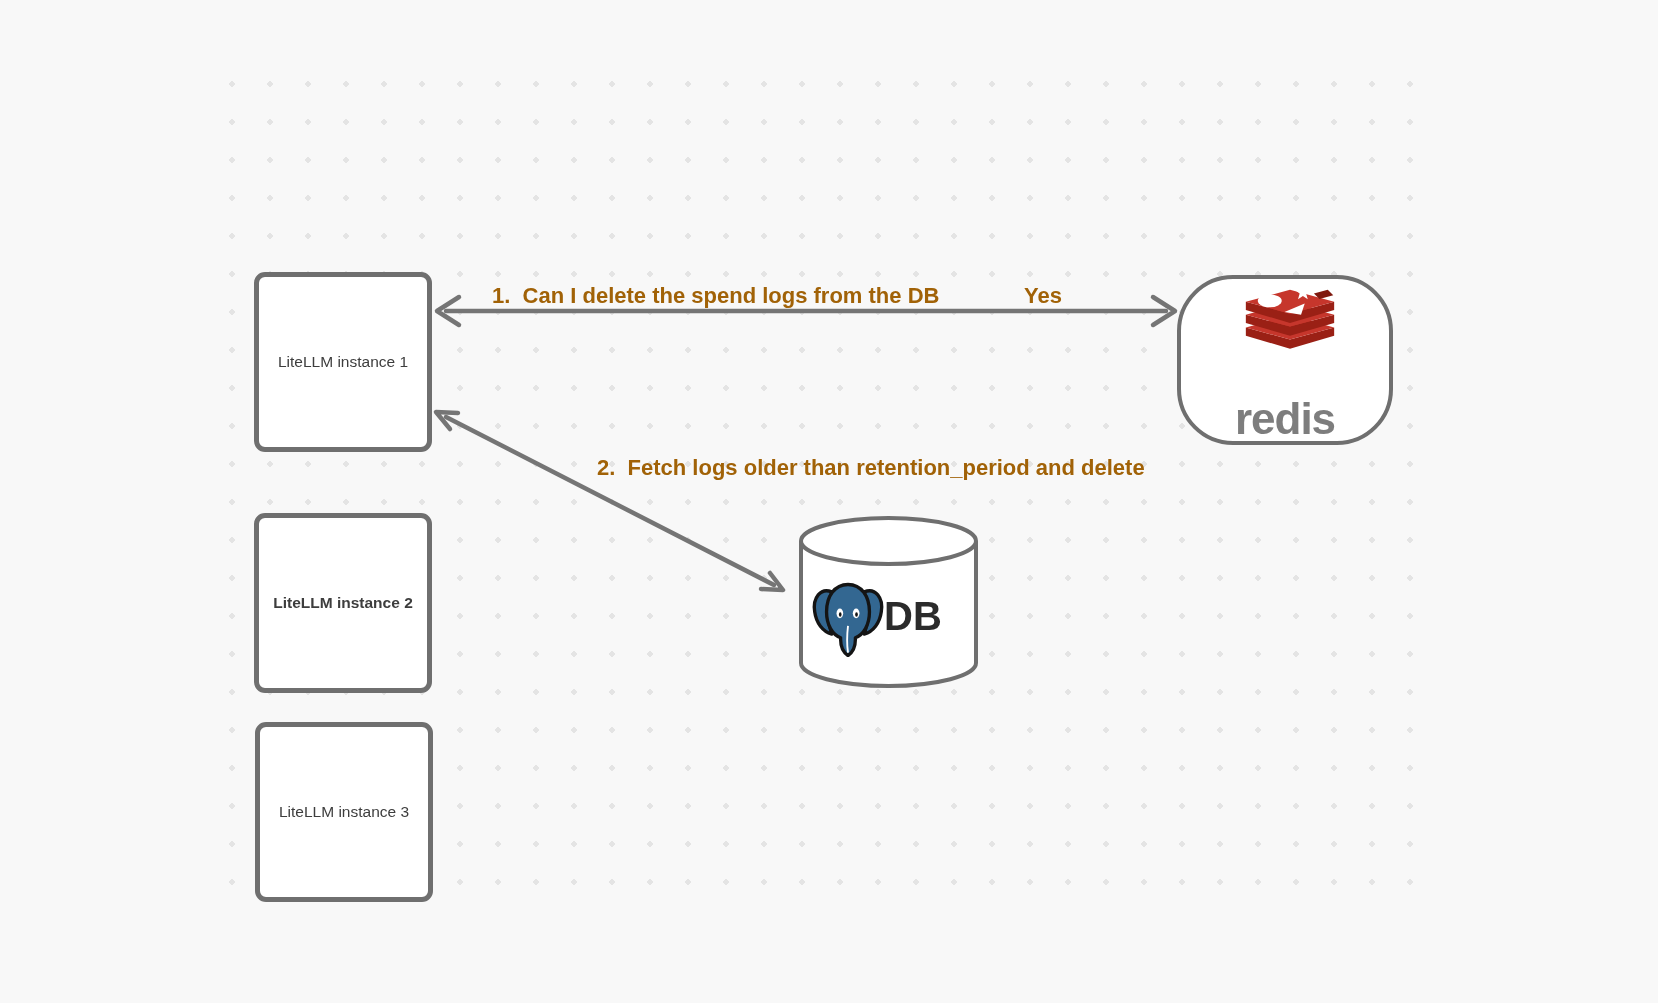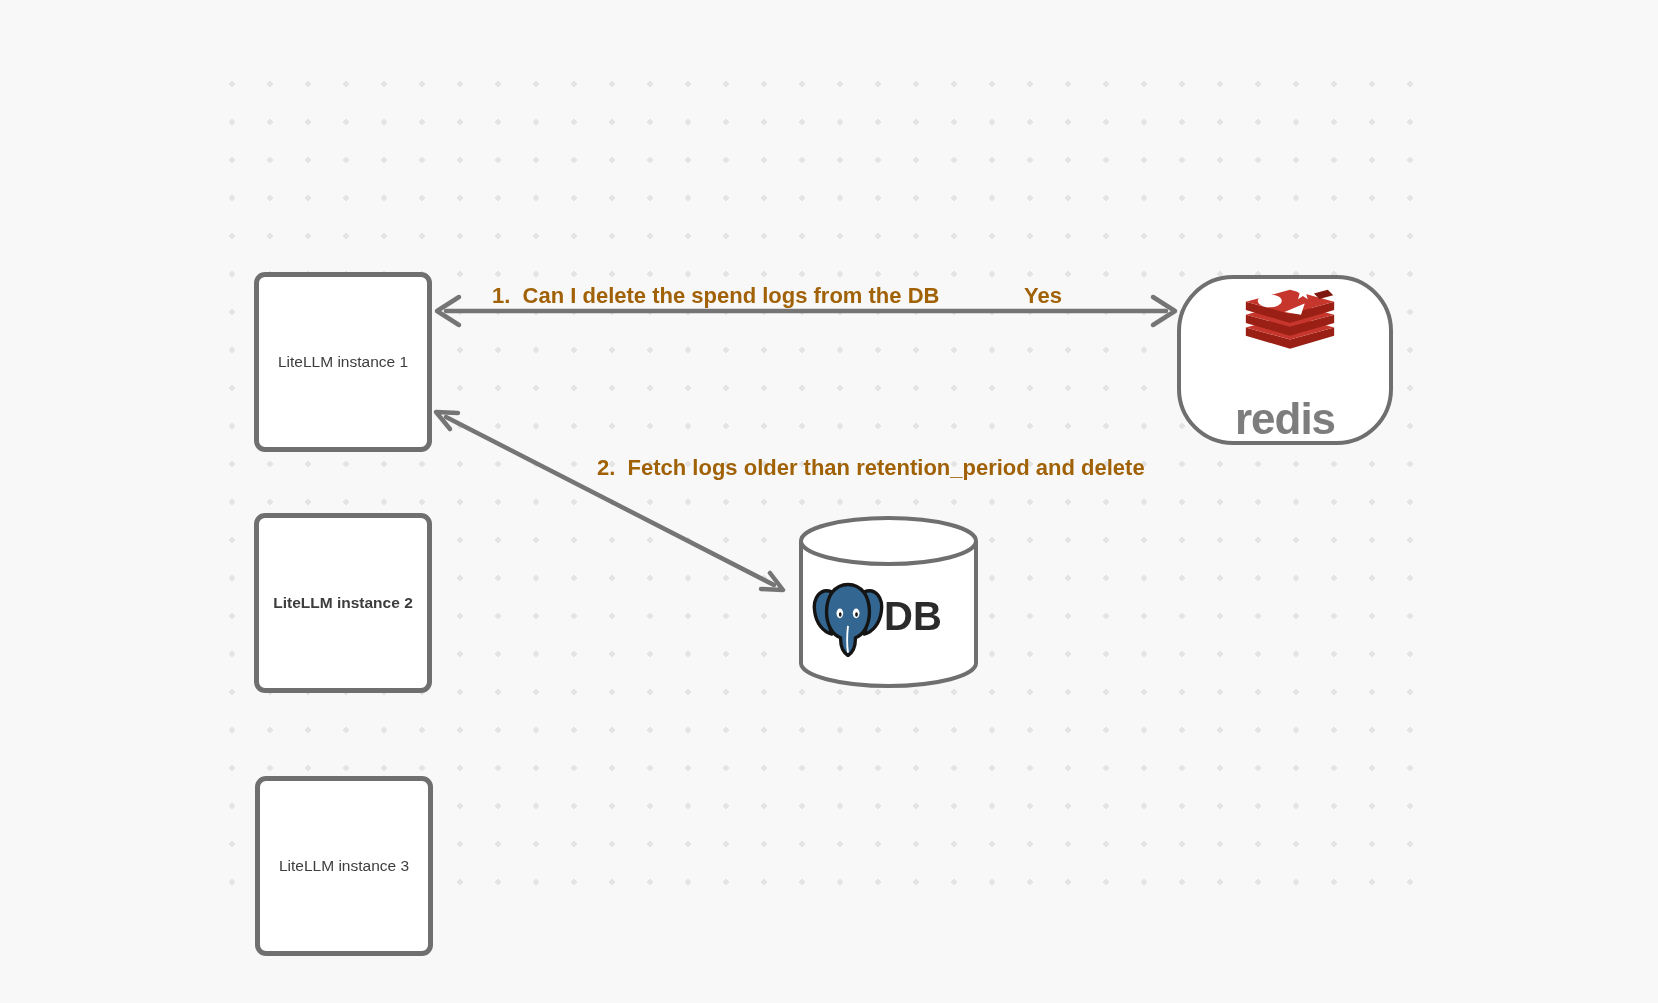--- a/index.html
+++ b/index.html
@@ -18,21 +18,21 @@
   }
   .arrow-layer{position:absolute;left:0;top:0;z-index:1;pointer-events:none;}
   .llm-box{
     position:absolute;width:178px;height:180px;box-sizing:border-box;
     background:#ffffff;border:5px solid #6f6f6f;border-radius:11px;
     display:flex;align-items:center;justify-content:center;
     font-size:15.5px;color:#3d3d3d;z-index:2;
   }
   #llm1{left:254px;top:272px;}
   #llm2{left:254px;top:513px;font-weight:bold;}
-  #llm3{left:255px;top:776px;}
+  #llm3{left:255px;top:722px;}
   .redis-node{
     position:absolute;left:1177px;top:275px;width:216px;height:170px;box-sizing:border-box;
     background:#ffffff;border:4px solid #6f6f6f;border-radius:56px;
     display:flex;flex-direction:column;align-items:center;justify-content:space-between;
     z-index:2;
   }
   .redis-logo{margin-left:10px;margin-top:4px;}
   .redis-word{
     font-size:44px;font-weight:bold;color:#7d7d7d;letter-spacing:-1px;
     line-height:1;margin-top:0px;

